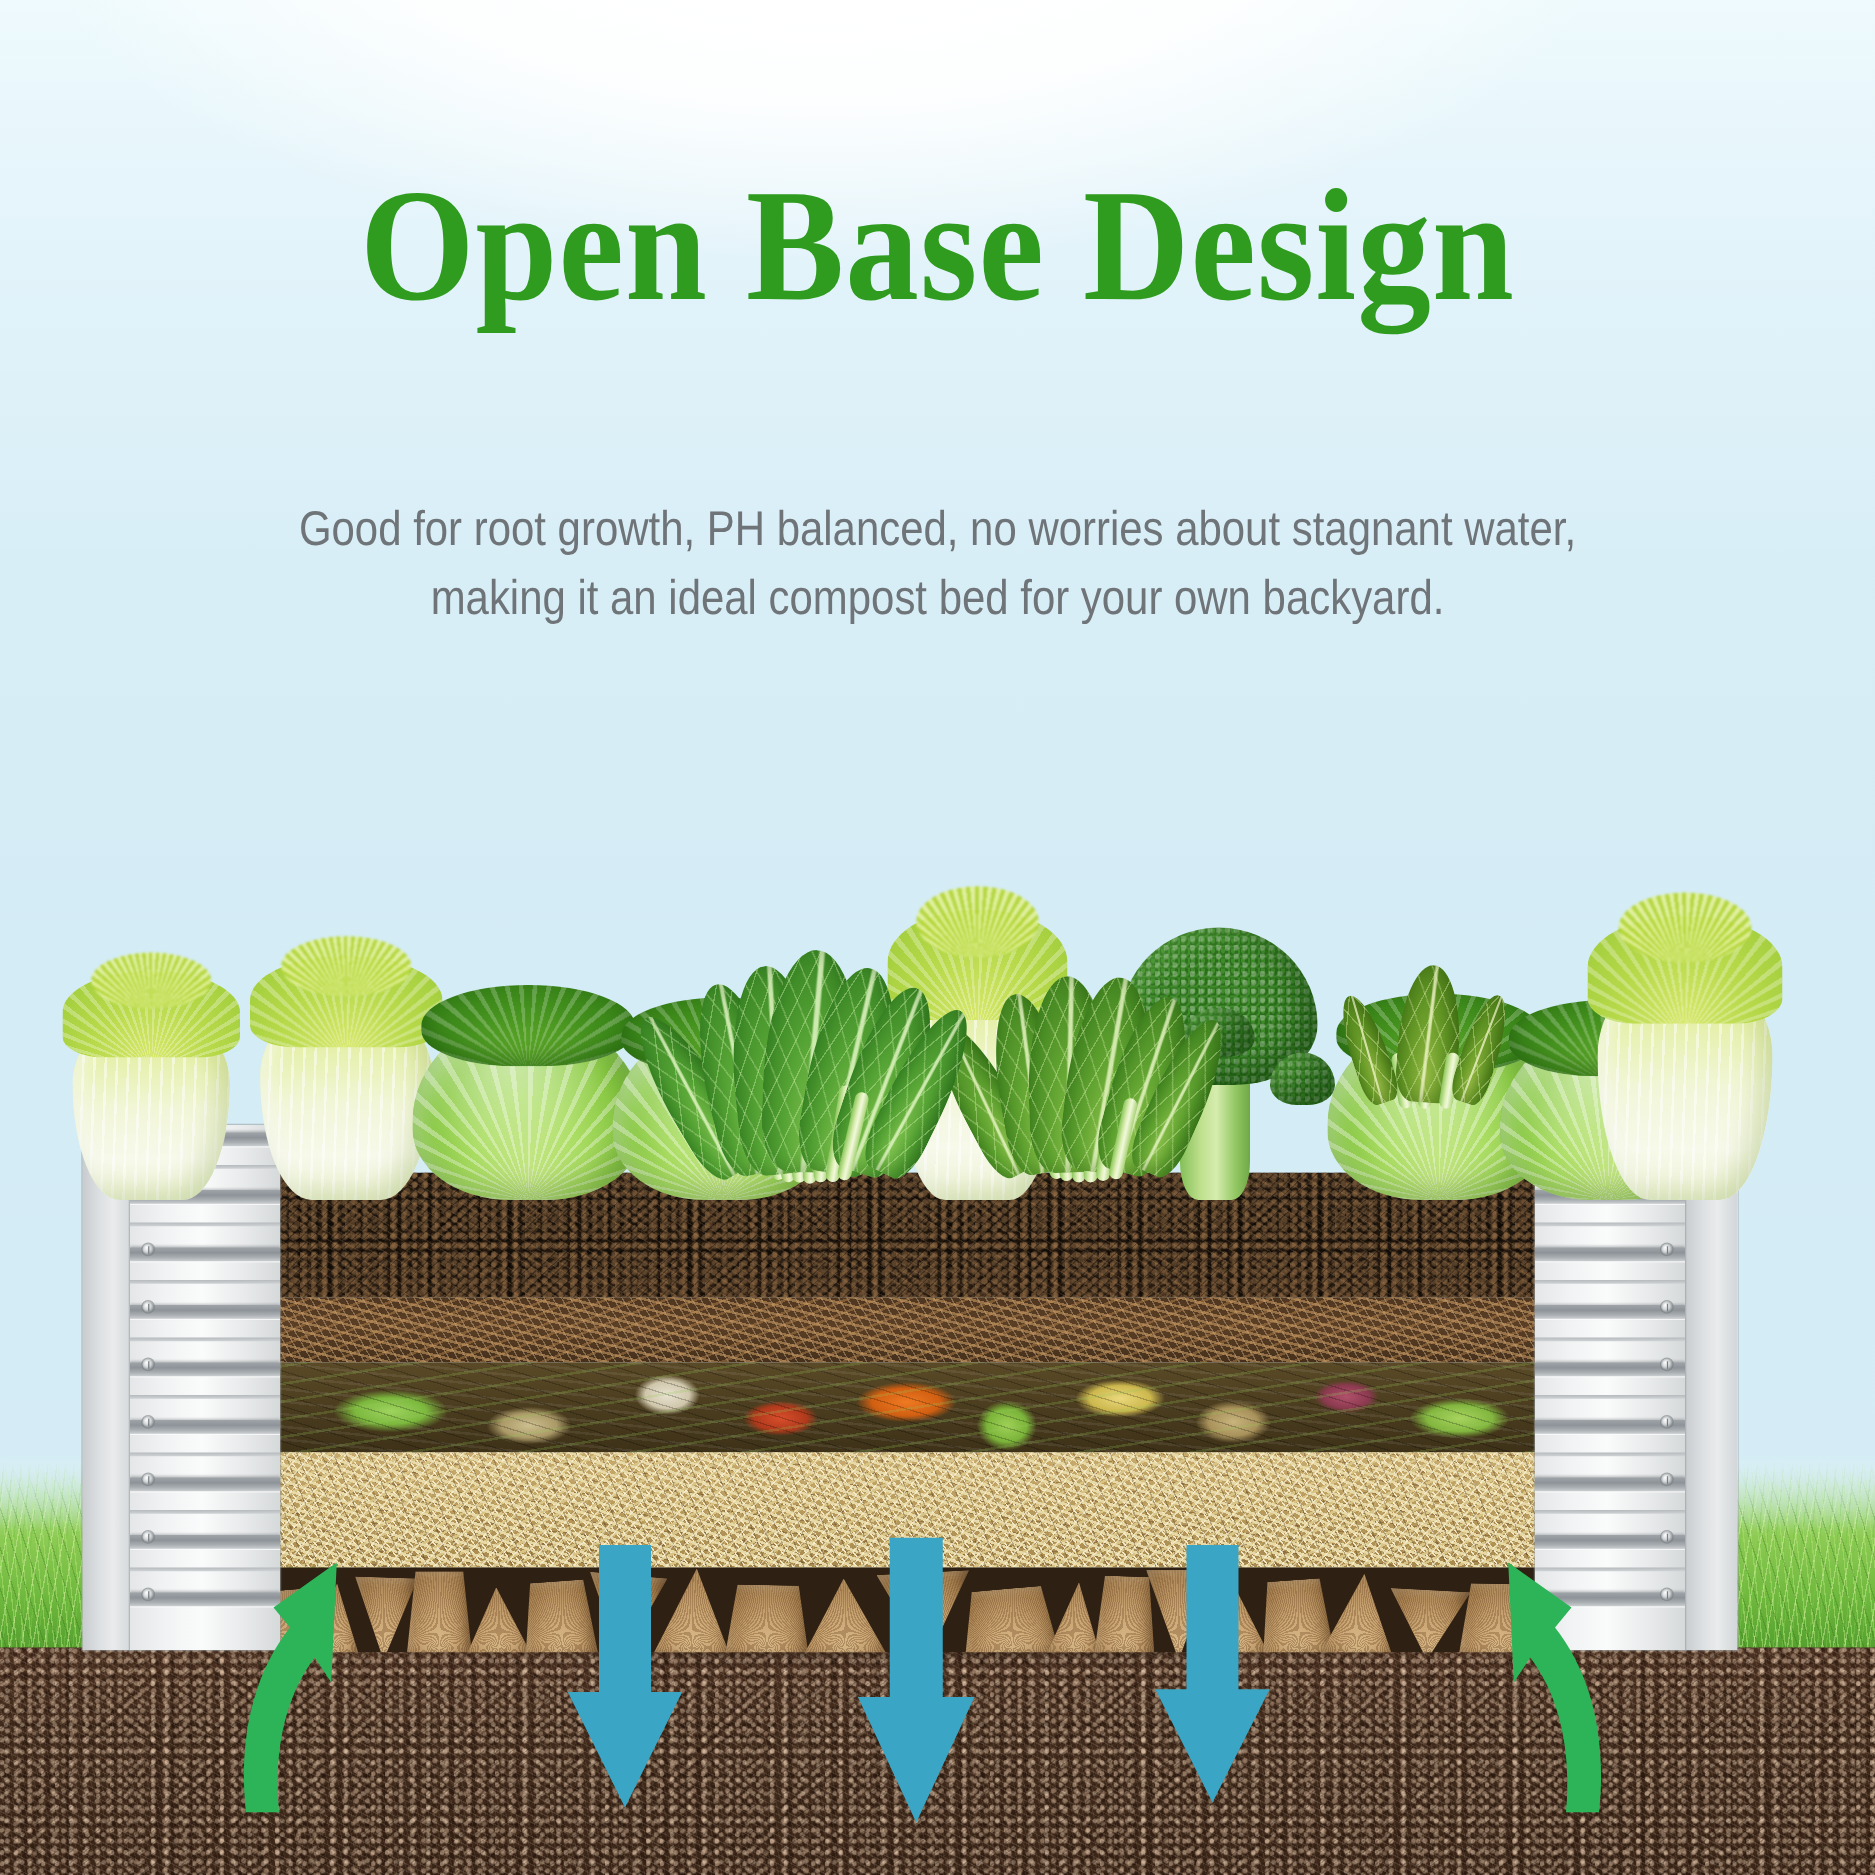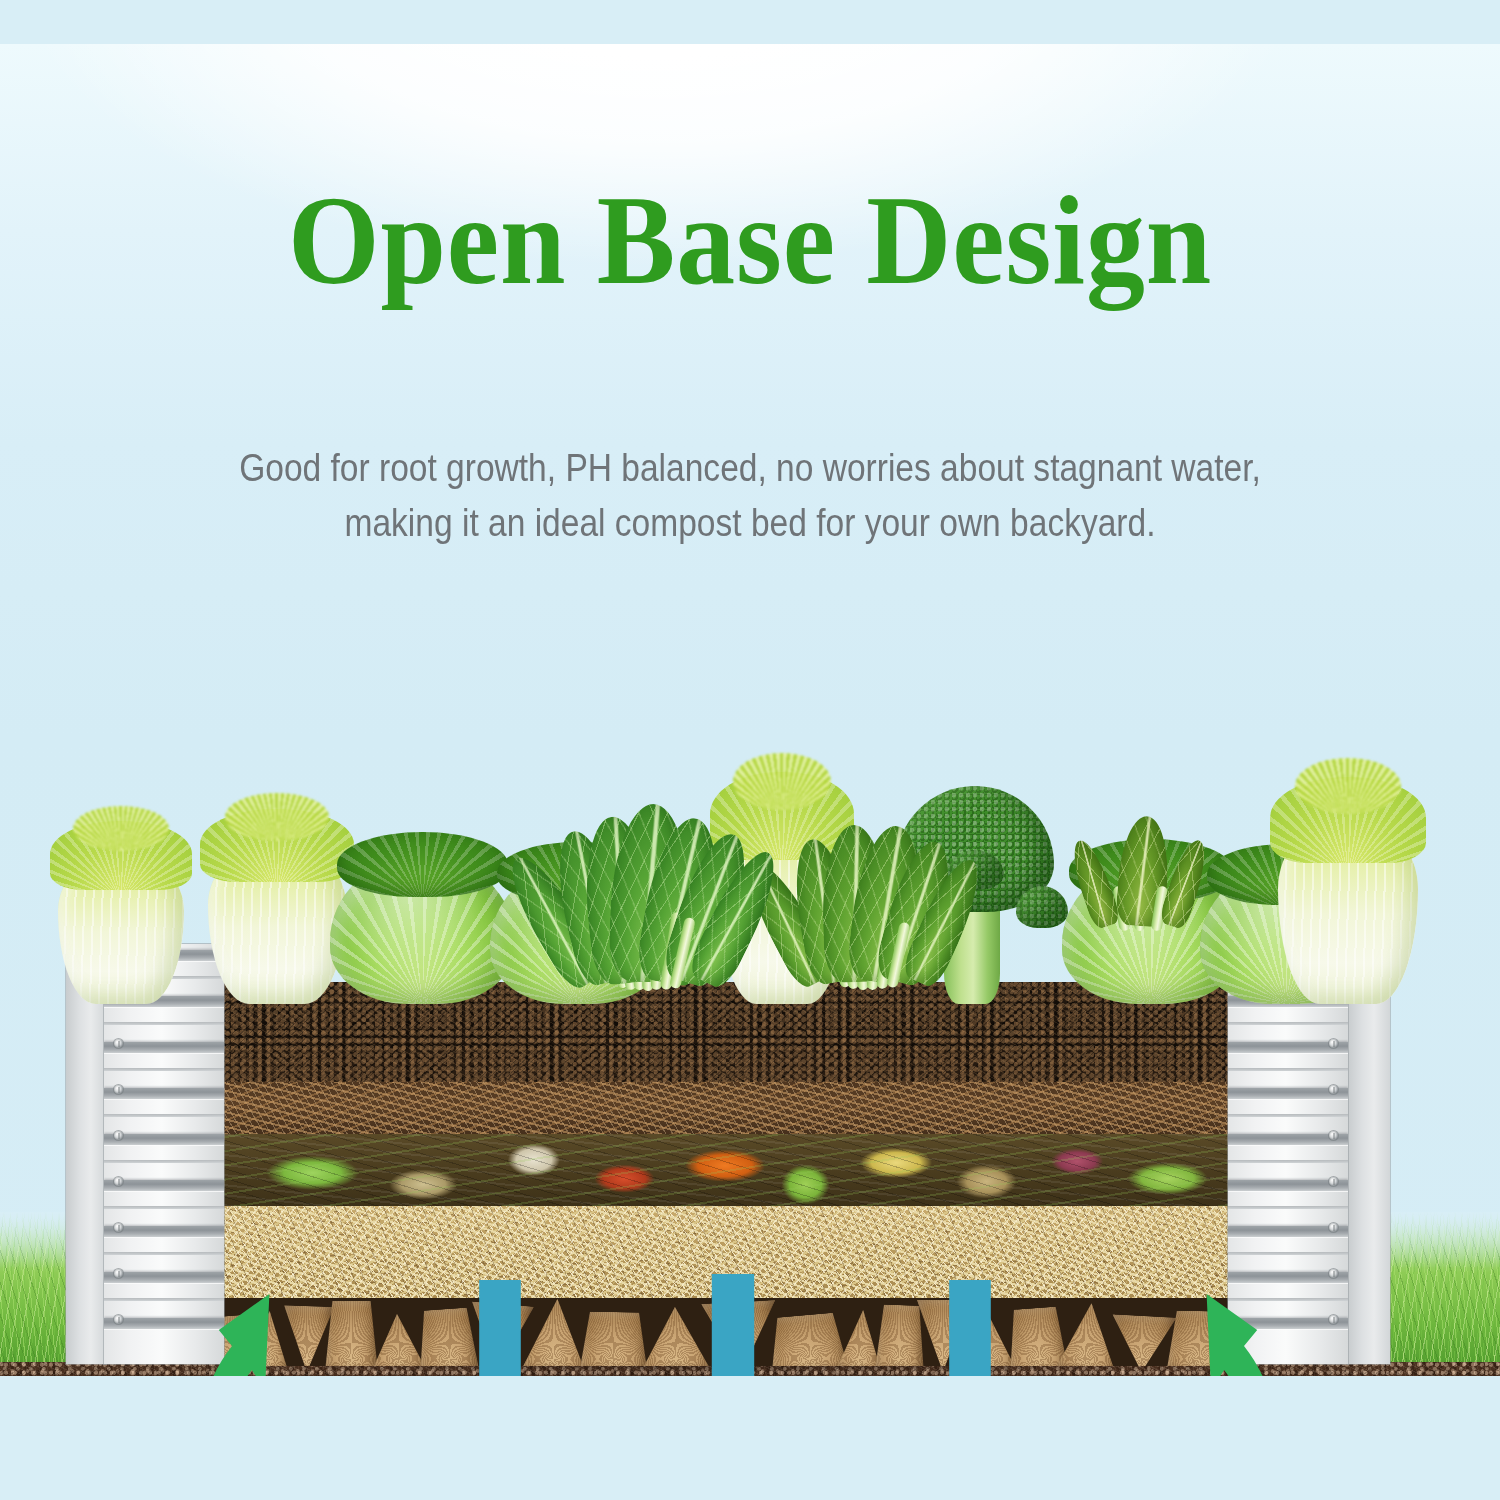--- a/index.html
+++ b/index.html
@@ -6,26 +6,25 @@
   html,body { width:1500px; height:1500px; overflow:hidden; }
   body {
     font-family:"Liberation Sans", sans-serif;
     background:#d8eef6;
     position:relative;
   }
 
   
   #stage {
     position:absolute; inset:0;
-    width:1500px; height:1332px;
+    width:1500px; height:1500px;
     background:
       radial-gradient(ellipse 900px 420px at 44% -6%, #ffffff 0%, #ffffff 22%, rgba(255,255,255,0.85) 42%, rgba(255,255,255,0.0) 72%),
       linear-gradient(180deg,#eefafd 0%, #e2f3fa 14%, #d8eef7 30%, #d4ecf5 52%, #d6edf6 100%);
     overflow:hidden;
-    margin-top:44px;
   }
 
   
   #title {
     position:absolute; left:0; top:132px; width:1500px;
     text-align:center;
     font-family:"Liberation Serif", "DejaVu Serif", serif;
     font-weight:700;
     font-size:128px;
     line-height:1.0;

